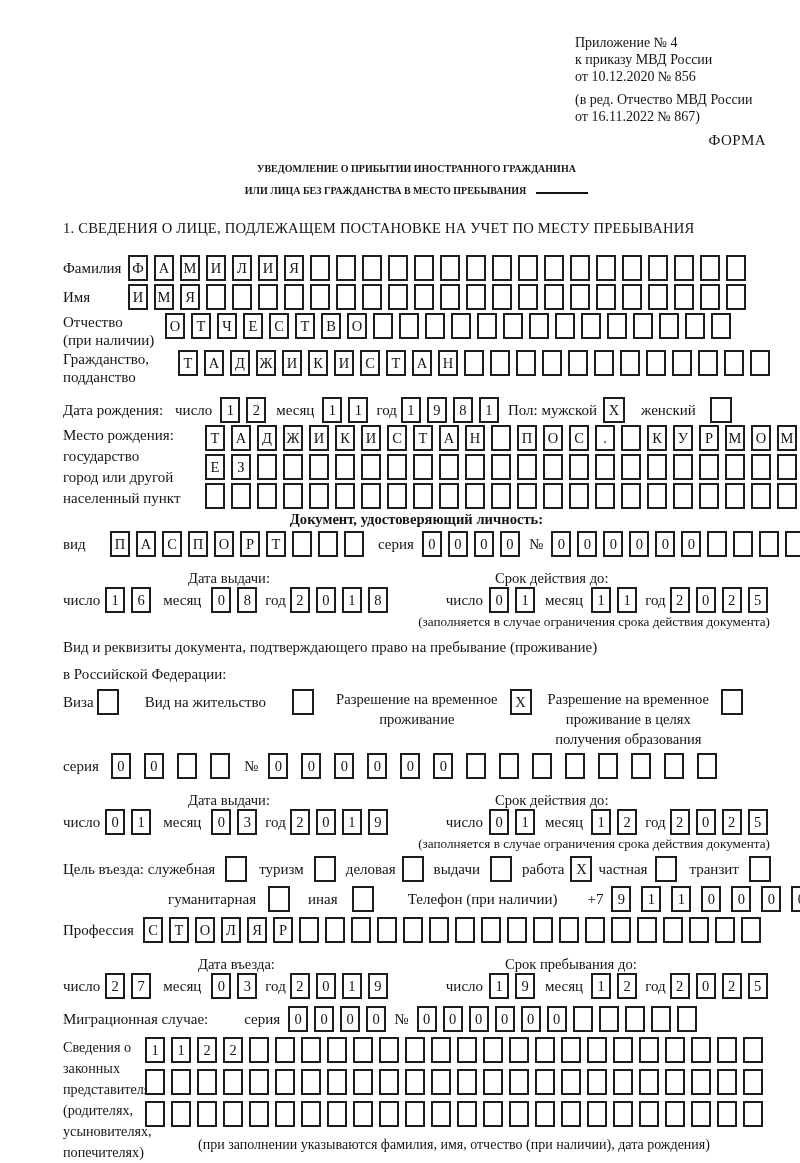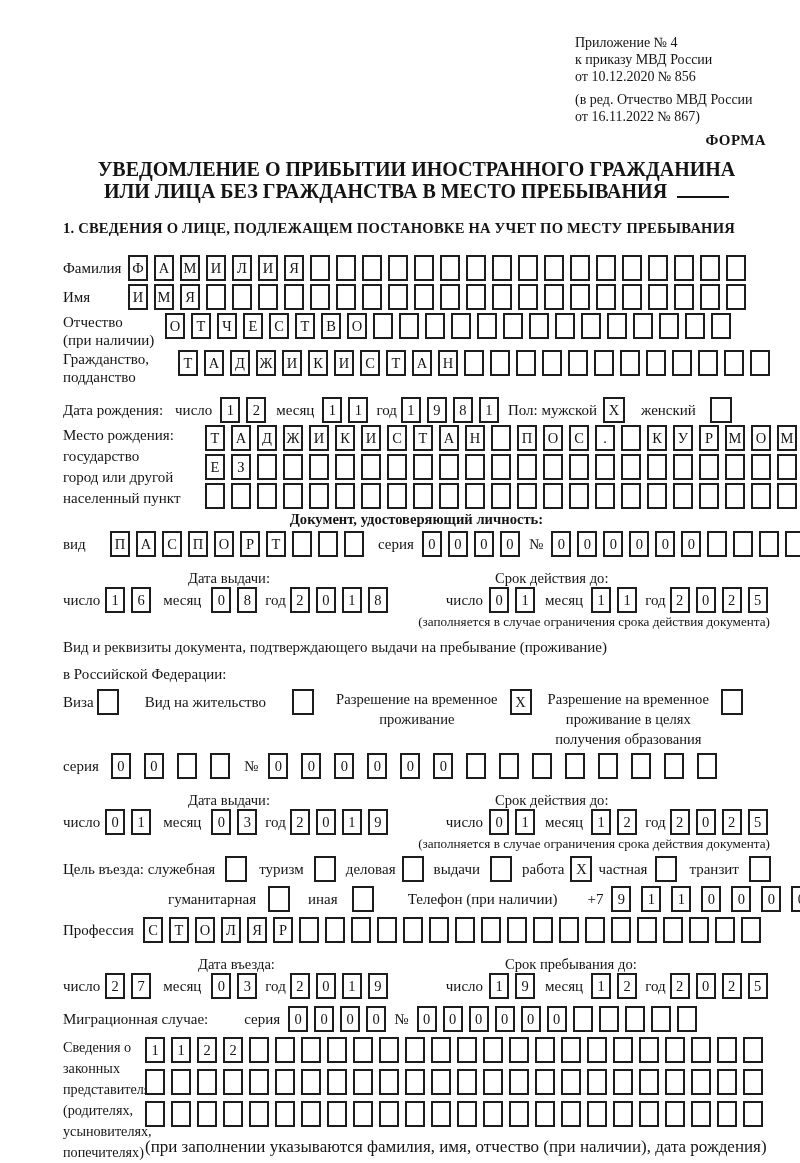--- a/index.html
+++ b/index.html
@@ -4,24 +4,24 @@
 <style>
   *{margin:0;padding:0;box-sizing:border-box}
   html,body{background:#ffffff}
   body{
     width:800px;height:1163px;overflow:hidden;position:relative;
     color:#141414;font-family:"Liberation Serif","DejaVu Serif",serif;font-size:15px;
   }
   .page{padding:34px 30px 0 63px}
   .refblock{width:195px;margin-left:auto;font-size:14px;line-height:17px}
   .refblock .amend{margin-top:6px}
-  .forma{ text-align:right;font-weight:bold;margin-top:7px;padding-right:4px;letter-spacing:.4px}
-  .title{text-align:center;font-weight:bold;font-size:20px;line-height:22px;margin-top:9px}
+  .forma{ text-align:right;font-weight:normal;margin-top:7px;padding-right:4px;letter-spacing:.4px}
+  .title{text-align:center;font-weight:bold;font-size:10px;line-height:22px;margin-top:9px}
   .blank-line{display:inline-block;width:52px;height:13px;border-bottom:2px solid #141414;margin-left:10px}
-  .sect{font-weight:bold;font-size:14.6px;margin-top:18px;letter-spacing:.2px}
+  .sect{font-weight:normal;font-size:14.6px;margin-top:18px;letter-spacing:.2px}
 
   .frow{display:flex;align-items:flex-start}
   .lblcol{flex:none;line-height:18px}
   .boxes{display:flex;gap:6px;flex:none}
   .boxes.wide{gap:13px}
   .box{flex:none;width:20px;height:26px;border:2px solid #1d1d1d;background:#fff;
        display:flex;align-items:center;justify-content:center;font-size:14.5px;line-height:1}
   .cbox .box{width:22px}
   .dlbl{line-height:26px;flex:none}
   .note{font-size:13.2px;text-align:right;margin-top:1px}
@@ -362,21 +362,21 @@
     <span class="boxes" style="margin-left:4px">
         <span class="box">2</span>
         <span class="box">0</span>
         <span class="box">2</span>
         <span class="box">5</span>
       </span>
   </div>
   <div class="note">(заполняется в случае ограничения срока действия документа)</div>
 
   <div style="margin-top:4px;line-height:27px">
-    <div>Вид и реквизиты документа, подтверждающего выдачи на пребывание (проживание)</div>
+    <div>Вид и реквизиты документа, подтверждающего право на пребывание (проживание)</div>
     <div>в Российской Федерации:</div>
   </div>
 
   <div class="frow" style="margin-top:1px">
     <span class="dlbl">Виза</span>
     <span class="boxes cbox" style="margin-left:3px">
         <span class="box"></span>
       </span>
     <span class="dlbl" style="margin-left:26px">Вид на жительство</span>
     <span class="boxes cbox" style="margin-left:26px">
@@ -698,17 +698,17 @@
           <span class="box"></span>
           <span class="box"></span>
           <span class="box"></span>
           <span class="box"></span>
           <span class="box"></span>
           <span class="box"></span>
           <span class="box"></span>
           <span class="box"></span>
           <span class="box"></span>
         </div>
-      <div style="text-align:center;font-size:17px;margin-top:10px">(при заполнении указываются фамилия, имя, отчество (при наличии), дата рождения)</div>
+      <div style="text-align:center;font-size:14px;margin-top:10px">(при заполнении указываются фамилия, имя, отчество (при наличии), дата рождения)</div>
     </div>
   </div>
 
 </div>
 
 </body></html>

